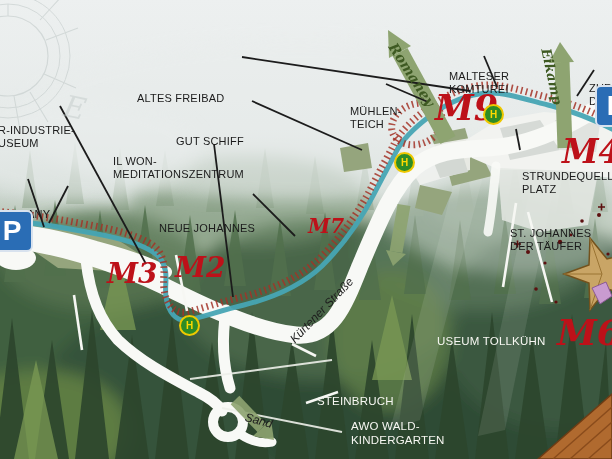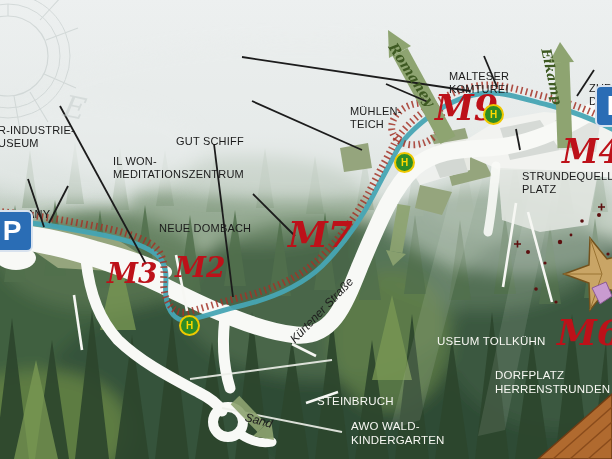--- a/index.html
+++ b/index.html
@@ -185,43 +185,44 @@
     <line x1="74" y1="295" x2="82" y2="350"></line>
     <line x1="316" y1="356" x2="292" y2="344"></line>
     <line x1="338" y1="392" x2="306" y2="403"></line>
     <line x1="516" y1="203" x2="503" y2="287"></line>
     <line x1="528" y1="212" x2="552" y2="302"></line>
   </g>
 </svg>
 
 <div class="lbl" style="left:-2px;top:80px">R-INDUSTRIE-
 USEUM</div>
+<div class="lbl" style="left:137px;top:48px">ALTES FREIBAD</div>
 <div class="lbl" style="left:176px;top:91px">GUT SCHIFF</div>
 <div class="lbl" style="left:113px;top:111px">IL WON-
 MEDITATIONSZENTRUM</div>
 <div class="lbl" style="left:-6px;top:164px">COMPANY</div>
-<div class="lbl" style="left:159px;top:178px">NEUE DOMBACH</div>
+<div class="lbl" style="left:159px;top:178px">NEUE JOHANNES</div>
 <div class="lbl" style="left:350px;top:61px">MÜHLEN-
 TEICH</div>
 <div class="lbl" style="left:449px;top:26px">MALTESER
 KOMTUREI</div>
 <div class="lbl" style="left:589px;top:38px">ZUR
 DER</div>
 <div class="lbl" style="left:522px;top:126px">STRUNDEQUELL
 PLATZ</div>
+<div class="lbl" style="left:510px;top:183px">ST. JOHANNES
+DER TÄUFER</div>
 <div class="lbl white" style="left:317px;top:351px">STEINBRUCH</div>
 <div class="lbl white" style="left:351px;top:376px">AWO WALD-
 KINDERGARTEN</div>
 <div class="lbl white" style="left:437px;top:291px">USEUM TOLLKÜHN</div>
-<div class="lbl white" style="left:495px;top:325px">DORFPLATZ
-HERRENSTRUNDEN</div>
 
 <div class="marker" style="left:435px;top:90px;font-size:35px">M9</div>
 <div class="marker" style="left:562px;top:135px;font-size:33px">M4</div>
-<div class="marker" style="left:288px;top:216px;font-size:36px">M7</div>
+<div class="marker" style="left:308px;top:216px;font-size:20px">M7</div>
 <div class="marker" style="left:557px;top:314px;font-size:36px">M6</div>
 <div class="marker" style="left:107px;top:260px;font-size:28px">M3</div>
 <div class="marker" style="left:175px;top:254px;font-size:28px">M2</div>
 
 <div class="street" style="left:287px;top:336px;transform:rotate(-46deg)">Kürtener Straße</div>
 <div class="street" style="left:247px;top:410px;transform:rotate(15deg)">Sand</div>
 <div class="dir" style="left:399px;top:40px;transform:rotate(57deg)">Romaney</div>
 <div class="dir" style="left:553px;top:47px;transform:rotate(78deg);font-size:13.5px">Eikamp</div>
 <div class="compassletter" style="left:64px;top:90px">E</div>
 

